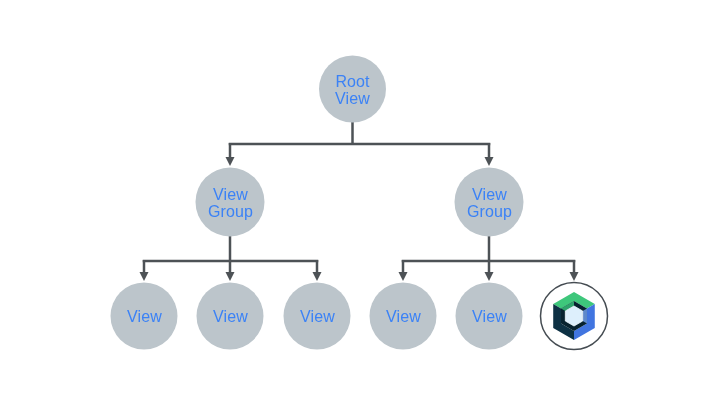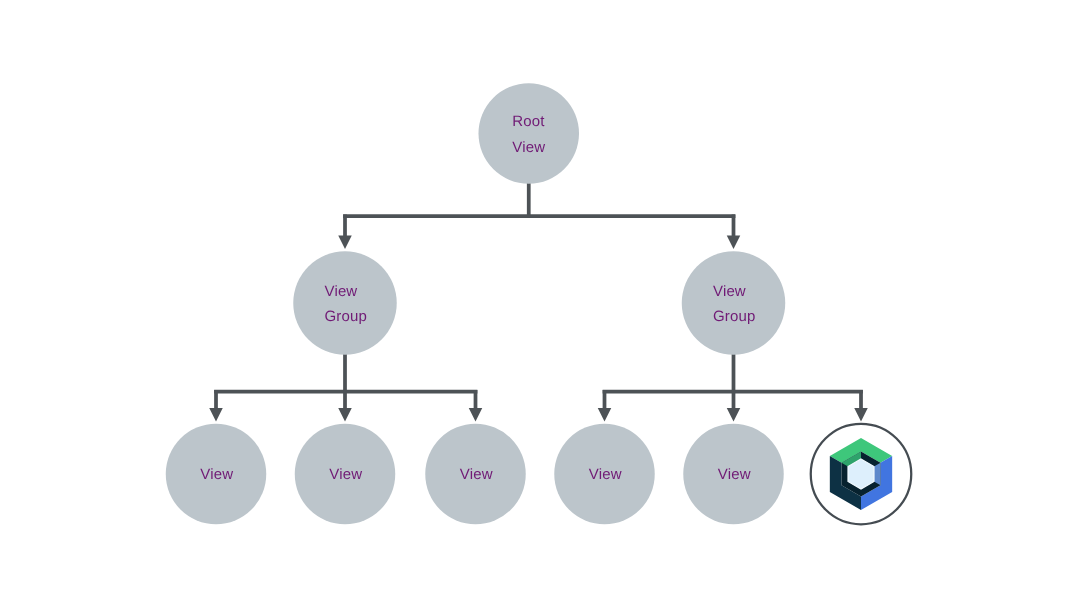--- a/index.html
+++ b/index.html
@@ -9,24 +9,24 @@
     font-family: "Liberation Sans", sans-serif;
     position: relative;
     overflow: hidden;
   }
   .stage { position: absolute; inset: 0; width: 720px; height: 405px; }
   .stage > svg { position: absolute; left: 0; top: 0; }
   .label {
     position: absolute;
     width: 69px; height: 69px;
     display: flex; align-items: center; justify-content: center;
-    text-align: left;
+    text-align: center;
     white-space: pre-line;
-    font-size: 10px; line-height: 17px;
-    color: #701a75;
+    font-size: 16px; line-height: 17px;
+    color: #3b82f6;
     letter-spacing: 0.1px;
     pointer-events: none;
   }
 </style>
 </head>
 <body>
 
 <div class="stage">
 
   <svg width="720" height="405" viewBox="0 0 720 405">

